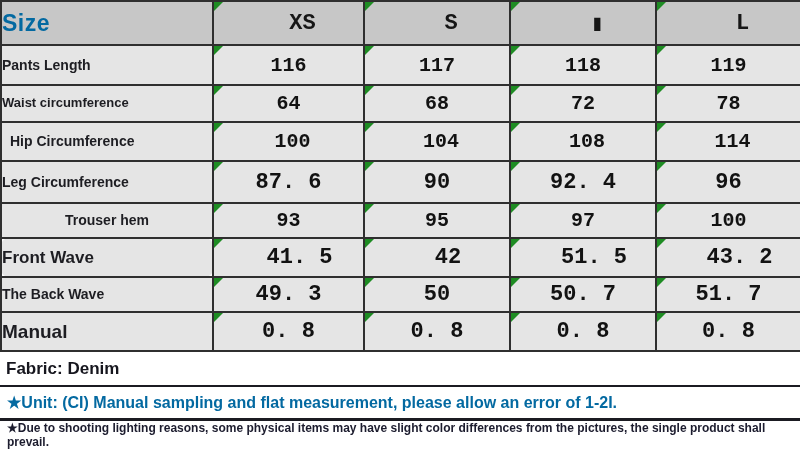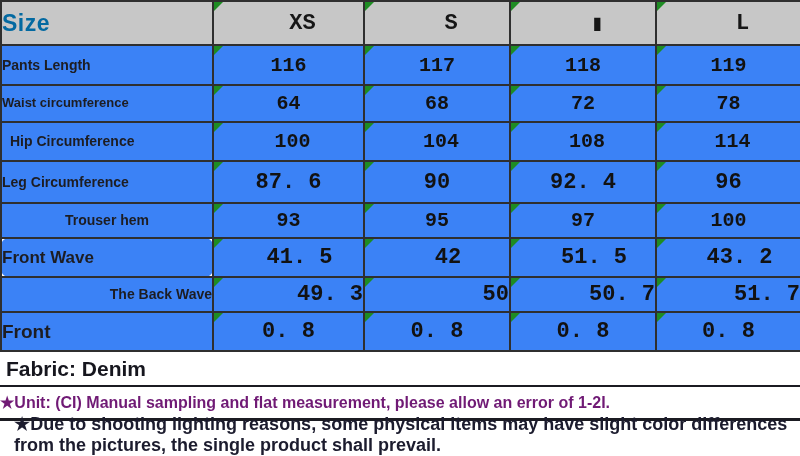--- a/index.html
+++ b/index.html
@@ -15,21 +15,21 @@
     border-collapse:collapse;
     table-layout:fixed;
     width:800px;
   }
   .size-table th,.size-table td{
     border:2px solid #2f2f2f;
     position:relative;
     padding:0;
     vertical-align:middle;
     overflow:hidden;
-    background:#3b82f6;
+    background:#e5e5e5;
   }
   .header-row th{
     background:#c7c7c7;
     height:42px;
   }
   .label-cell{
     text-align:left;
     padding-left:84px;
     padding-right:6px;
     font-weight:bold;
@@ -53,52 +53,53 @@
   tr.r1 td{height:38px;}
   tr.r2 td{height:35px;}
   tr.r2 .label-cell{font-size:13px;}
   tr.r3 td{height:37px;padding-left:8px;}
   tr.r4 td{height:40px;}
   tr.r4 .data-cell{font-size:22px;}
   tr.r5 td{height:33px;text-align:center;}
   tr.r6 td{height:37px;}
   tr.r6 .label-cell{font-size:17px;border-radius:8px;}
   tr.r6 .data-cell{font-size:22px;padding-left:22px;}
-  tr.r7 td{height:33px;text-align:right;}
+  tr.r7 td{height:33px;}
   tr.r7 .data-cell{font-size:22px;margin-top:10px;}
   tr.r8 td{height:37px;}
   tr.r8 .label-cell{font-size:19px;}
   tr.r8 .data-cell{font-size:22px;}
   .tri{
     position:absolute;
     top:0;left:0;
     width:0;height:0;
     border-top:9px solid #1e8c23;
     border-right:9px solid transparent;
   }
   .fabric-line{
     height:33px;
     display:flex;align-items:center;
     padding-left:6px;
-    font-size:21px;font-weight:bold;
+    font-size:17px;font-weight:bold;
     color:#16161e;
     border-bottom:2px solid #1b1b22;
   }
   .unit-line{
     height:31px;
     display:flex;align-items:center;
+    padding-left:7px;
     font-size:16px;font-weight:bold;
-    color:#701a75;
+    color:#0369a1;
     border-bottom:3px solid #1b1b22;
   }
   .note-line{
     height:27px;
     display:flex;align-items:center;
-    padding-left:14px;
-    font-size:18px;font-weight:bold;
+    padding-left:7px;
+    font-size:12px;font-weight:bold;
     color:#1c1c2e;
   }
 </style>
 </head>
 <body>
 
 <div class="page">
 
   <table class="size-table">
     <colgroup>
@@ -167,21 +168,21 @@
 
       <tr class="r7">
         <td class="label-cell">The Back Wave</td>
         <td class="data-cell"><span class="tri"></span><span>49. 3</span></td>
         <td class="data-cell"><span class="tri"></span><span>50</span></td>
         <td class="data-cell"><span class="tri"></span><span>50. 7</span></td>
         <td class="data-cell"><span class="tri"></span><span>51. 7</span></td>
       </tr>
 
       <tr class="r8">
-        <td class="label-cell">Front</td>
+        <td class="label-cell">Manual</td>
         <td class="data-cell"><span class="tri"></span><span>0. 8</span></td>
         <td class="data-cell"><span class="tri"></span><span>0. 8</span></td>
         <td class="data-cell"><span class="tri"></span><span>0. 8</span></td>
         <td class="data-cell"><span class="tri"></span><span>0. 8</span></td>
       </tr>
     </tbody>
   </table>
 
   <div class="fabric-line">Fabric: Denim</div>
   <div class="unit-line">★Unit: (CI) Manual sampling and flat measurement, please allow an error of 1-2I.</div>

